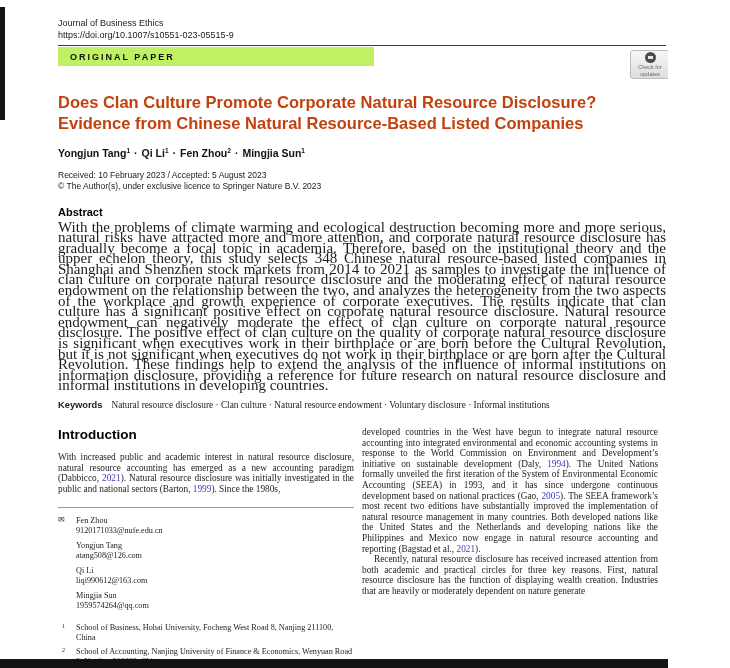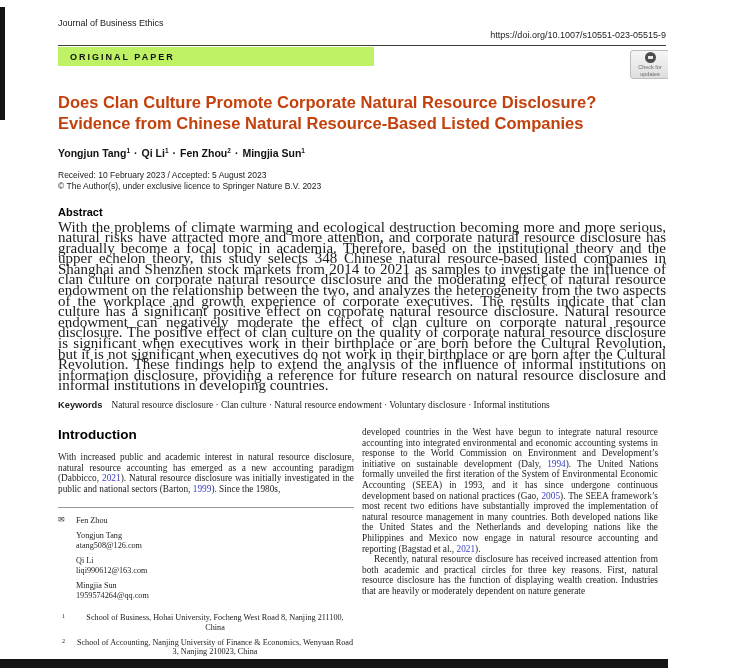--- a/index.html
+++ b/index.html
@@ -8,21 +8,21 @@
   .page {
     position:relative; width:668px; height:668px; background:#ffffff;
     font-family:"Liberation Serif", serif; color:#1c1c1c; overflow:hidden;
   }
   .edge-bottom { position:absolute; left:0; bottom:0; width:730px; height:9px; background:#141414; }
   .edge-left { position:absolute; left:0; top:7px; width:5px; height:113px; background:#141414; }
 
   .content { position:absolute; left:58px; top:18px; width:608px; }
 
   .journal-name { font:9px "Liberation Sans", sans-serif; color:#1a1a1a; }
-  .doi-line { font:9px "Liberation Sans", sans-serif; color:#1a1a1a; margin-top:2px;text-align:right; }
+  .doi-line { font:9px "Liberation Sans", sans-serif; color:#1a1a1a; margin-top:2px; }
   .top-rule { border-top:1.5px solid #3c3c3c; margin-top:5px; }
 
   .banner-row { position:relative; margin-top:1px; height:30px; }
   .banner {
     width:316px; height:19px; background:#bef264;
     display:flex; align-items:center; padding-left:12px;text-align:center;
   }
   .banner span { font:bold 9px "Liberation Sans", sans-serif; letter-spacing:2px; color:#111; }
   .badge {
     position:absolute; right:-4px; top:3px; width:40px; height:29px;
@@ -52,21 +52,21 @@
   .col { width:296px; }
   .intro-heading { font:bold 13.5px "Liberation Sans", sans-serif; color:#000; margin-bottom:10px; }
   .body-p { font-size:9.3px; line-height:10.6px; text-align:justify; }
   .body-p.indent { text-indent:12px; }
   .cite { color:var(--link); }
 
   .divider { border-top:1px solid #999; margin:13px 0 8px 0; }
 
   .corr-entry { position:relative; padding-left:18px; font-size:8.2px; line-height:9.9px; margin-bottom:5px; }
   .env { position:absolute; left:0; top:-1px; font-size:8px; color:#333; }
-  .affiliations { margin-top:12px;text-align:center; }
+  .affiliations { margin-top:12px; }
   .aff-entry { position:relative; padding-left:18px; font-size:8.2px; line-height:9.9px; margin-bottom:5px; }
   .aff-entry .aff-sup { position:absolute; left:4px; top:-1px; font-size:6px; }
 
   .footer { position:absolute; left:58px; right:60px; top:626px; display:flex; justify-content:space-between; align-items:center; }
   .published { font-size:8.6px; color:#1c1c1c; }
   .publisher { display:flex; align-items:center; gap:3px; font:bold 10.5px "Liberation Serif", serif; color:#111; }
   .publisher-icon { font-size:10px; line-height:1; border-bottom:1px solid #111; padding-bottom:1px; }
 </style>
 </head>
 <body>
@@ -118,20 +118,21 @@
       <div class="col">
         <div class="intro-heading">Introduction</div>
         <div class="body-p"><span>With increased public and academic interest in natural resource disclosure, natural resource accounting has emerged as a new accounting paradigm (Dabbicco, </span><span class="cite">2021</span><span>). Natural resource disclosure was initially investigated in the public and national sectors (Barton, </span><span class="cite">1999</span><span>). Since the 1980s,</span></div>
 
         <div class="divider"></div>
 
         <div>
           <div class="corr-entry">
             <span class="env">✉</span>
             <div>Fen Zhou</div>
+            <div>9120171033@nufe.edu.cn</div>
           </div>
           <div class="corr-entry">
             <div>Yongjun Tang</div>
             <div>atang508@126.com</div>
           </div>
           <div class="corr-entry">
             <div>Qi Li</div>
             <div>liqi990612@163.com</div>
           </div>
           <div class="corr-entry">

